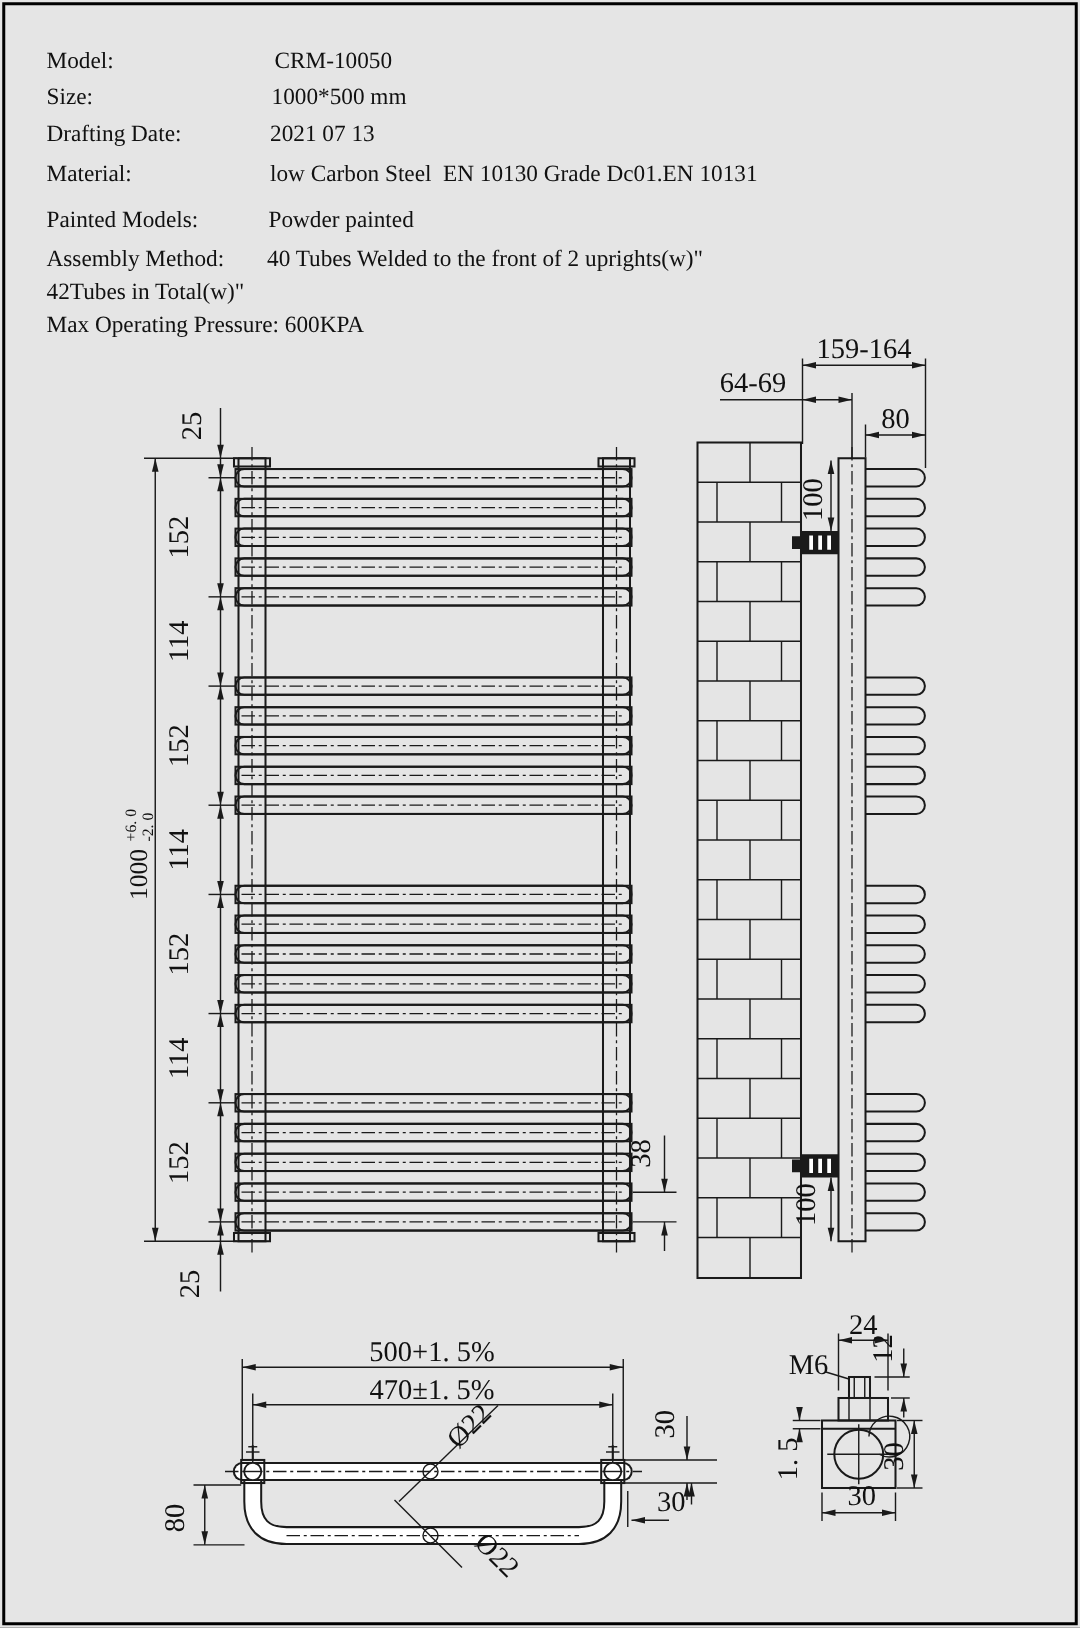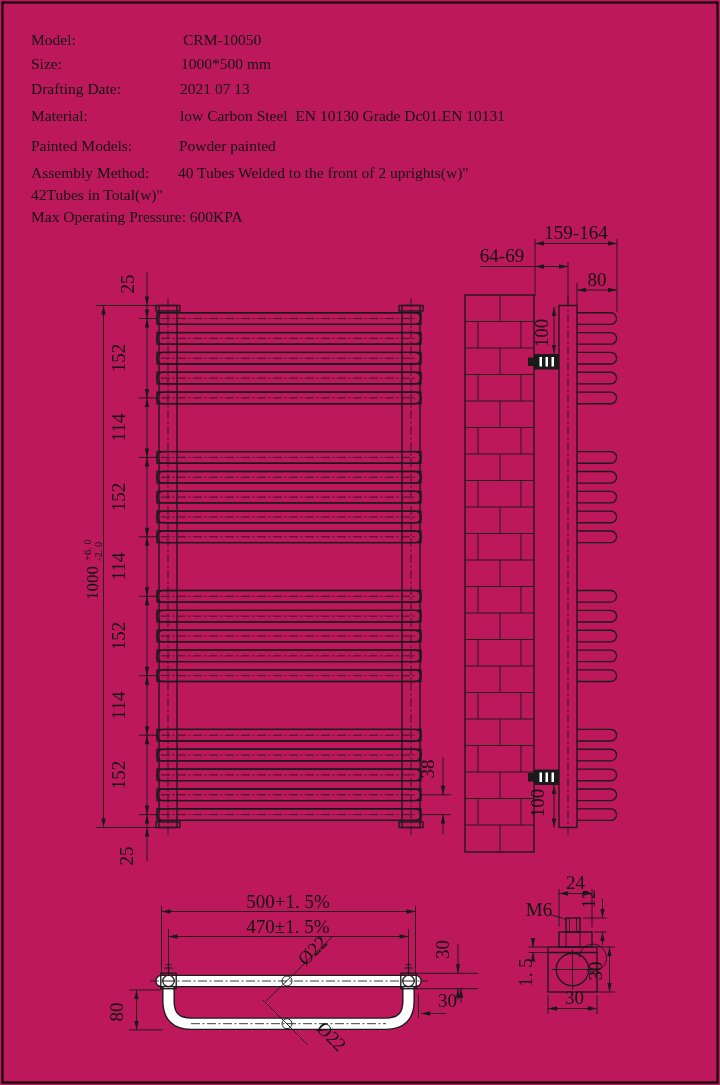--- a/index.html
+++ b/index.html
@@ -1,16 +1,16 @@
 <!DOCTYPE html>
 <html><head>
 <meta charset="utf-8">
 <style>
   html,body{margin:0;padding:0;background:#888;}
-  #page{position:relative;width:720px;height:1085px;background:#be185d;margin:0 auto;overflow:hidden;}
+  #page{position:relative;width:720px;height:1085px;background:#e5e5e5;margin:0 auto;overflow:hidden;}
   svg{display:block}
   svg text{font-family:"Liberation Serif",serif;fill:#111;white-space:pre;}
   .t15{font-size:15.5px}
   .t19{font-size:19px}
   .t17{font-size:17px}
   .t10{font-size:10.5px}
   .o{stroke:#1a1a1a;stroke-width:1.35;fill:none}
   .d{stroke:#1a1a1a;stroke-width:0.95;fill:none}
   .c{stroke:#1a1a1a;stroke-width:0.85;fill:none;stroke-dasharray:9 2.5 2 2.5}
   .fb{fill:#1a1a1a;stroke:none}

